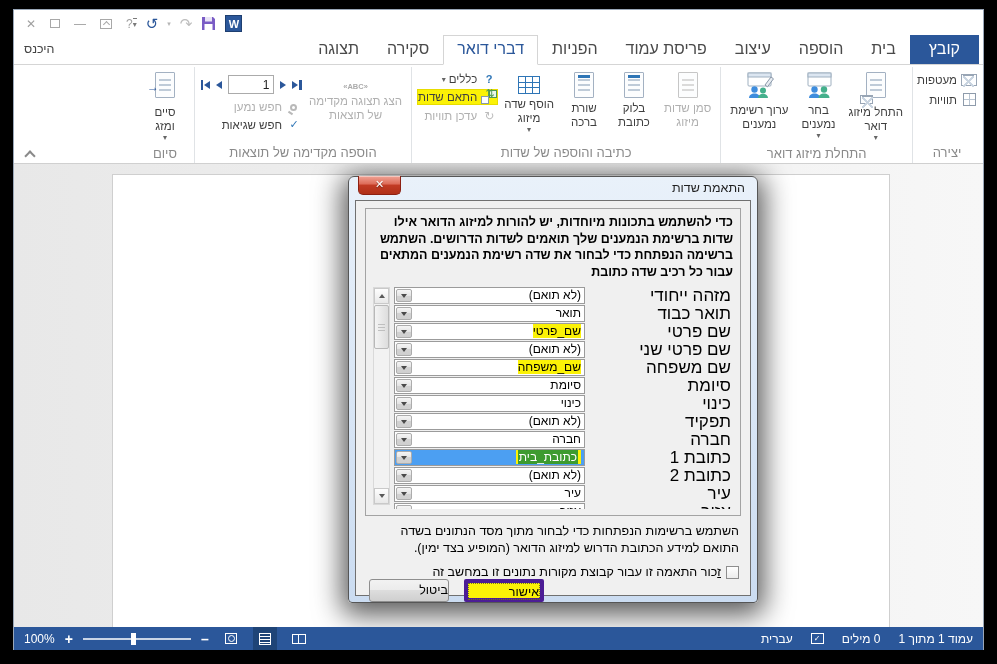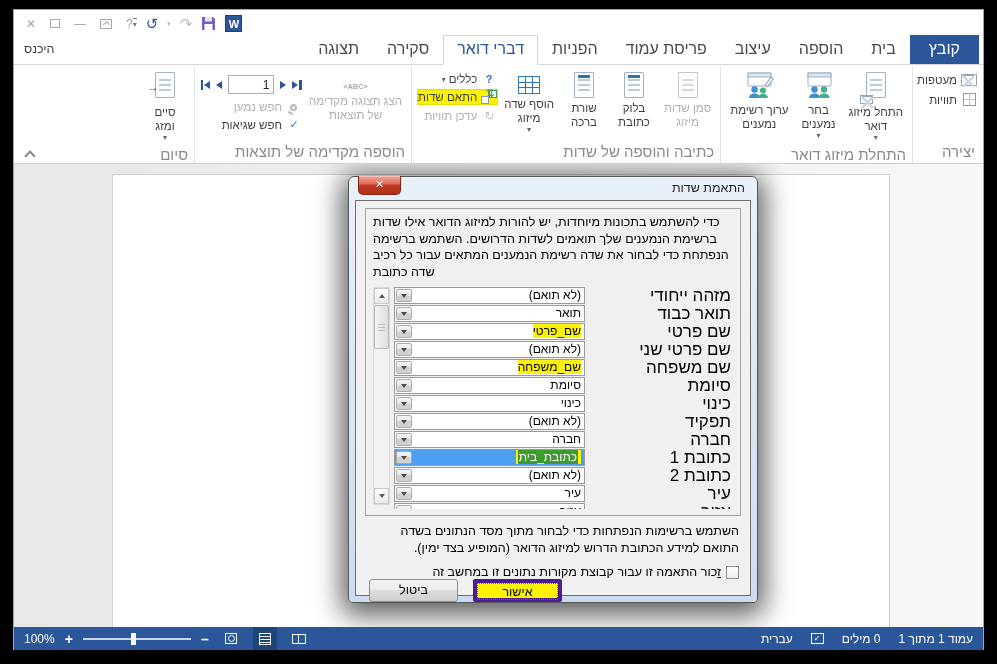--- a/index.html
+++ b/index.html
@@ -30,21 +30,21 @@
   .tab{font-size:16px;color:#4A4A4A;padding:4px 13px 5px;cursor:pointer;border:1px solid transparent;}
   .tab.file{background:#2B579A;color:#FFF;padding:4px 18px 5px;}
   .tab.active{color:#2B579A;background:#FFF;border:1px solid #D5D5D5;border-bottom:1px solid #FFF;margin-bottom:-1px;z-index:2;}
   
   .ribbon{height:100px;background:#FFF;border-top:1px solid #D5D5D5;border-bottom:1px solid #D0D0D0;
     position:relative;display:flex;}
   .rgroups{display:flex;direction:rtl;width:100%;padding:2px 2px 0 26px;}
   .rgroup{display:flex;flex-direction:column;border-left:1px solid #E0E3E6;padding:1px 4px 0;}
   .rgroup:last-child{border-left:none;}
   .rg-content{flex:1;display:flex;align-items:stretch;direction:rtl;}
-  .rg-name{font-size:15px;color:#8A8A8A;padding:2px 2px 3px;white-space:nowrap;}
+  .rg-name{text-align:center;font-size:13px;color:#8A8A8A;padding:2px 2px 3px;white-space:nowrap;}
   .bbtn{display:flex;flex-direction:column;align-items:center;justify-content:flex-start;
     padding:4px 5px 2px;min-width:50px;cursor:pointer;border-radius:2px;}
   .bbtn .blab{font-size:11.5px;color:#3F3F3F;text-align:center;white-space:pre-line;line-height:1.18;margin-top:4px;}
   .bbtn.dis .blab{color:#B0B0B0;}
   .dd::after{content:"▾";font-size:8px;color:#666;display:block;text-align:center;margin-top:0px;}
   .smallcol{display:flex;flex-direction:column;justify-content:flex-start;gap:5px;padding:5px 2px;}
   .sbtn{display:flex;align-items:center;font-size:11.5px;color:#3F3F3F;cursor:pointer;white-space:nowrap;}
   .sbtn .sic{margin-left:4px;display:inline-flex;align-items:center;justify-content:center;width:16px;}
   .sbtn.dis{color:#B0B0B0;}
   .sbtn .sdd{font-size:8px;color:#666;margin-right:3px;}
@@ -104,21 +104,21 @@
     box-shadow:0 6px 28px 6px rgba(0,0,0,0.65);z-index:10;direction:rtl;}
   .dlg-title{position:absolute;top:4px;right:12px;font-size:12.5px;color:#1F1F1F;}
   .dlg-close{position:absolute;top:-1px;left:9px;width:43px;height:19px;border:1px solid #8C2012;
     border-top:none;border-radius:0 0 5px 5px;cursor:pointer;
     background:linear-gradient(#F0A396,#DD6B57 45%,#C23B24 50%,#B03018);
     color:#FFF;font-size:11px;font-weight:bold;text-align:center;line-height:17px;
     text-shadow:0 1px 1px rgba(0,0,0,.4);box-shadow:inset 0 1px 0 rgba(255,255,255,.4);}
   .dlg-body{position:absolute;left:6px;right:6px;top:23px;bottom:6px;background:#F0F0F0;
     border:1px solid #707070;padding:7px 9px 8px;display:flex;flex-direction:column;}
   .dlg-panel{border:1px solid #A3A3A3;padding:5px 7px 0;background:#F0F0F0;}
-  .dlg-desc{font-size:12.5px;color:#000;line-height:1.32;text-align:left;margin-bottom:7px;}
+  .dlg-desc{font-size:12.5px;color:#000;line-height:1.32;text-align:right;margin-bottom:7px;font-weight:bold;}
   .fieldlist{display:flex;direction:rtl;align-items:flex-start;height:222px;overflow:hidden;margin-bottom:6px;}
   .rows{flex:1;}
   .frow{display:flex;align-items:center;height:17px;margin-bottom:1px;direction:rtl;}
   .flabel{width:148px;font-size:17px;color:#000;padding-right:2px;}
   .combo{flex:1;height:17px;border:1px solid #9B9B9B;background:#FFF;display:flex;direction:rtl;align-items:stretch;}
   .cval{flex:1;font-size:12px;color:#000;text-align:right;padding:0 3px;line-height:15px;white-space:nowrap;overflow:hidden;}
   .cval span{display:inline-block;line-height:14px;}
   .frow.hl .cval span{background:#FBF206;}
   .frow.sel .combo{background:#4C9FF2;}
   .frow.sel .cval span{background:#3D9B2F;color:#FFF;border-right:3px solid #FBF206;border-left:2px solid #FBF206;padding:0 1px;}
@@ -136,21 +136,21 @@
   .sthumb{width:15px;height:44px;margin-top:1px;border:1px solid #B8B8B8;border-radius:2px;
     background:linear-gradient(90deg,#F4F4F4,#DDDDDD);position:relative;cursor:pointer;}
   .sthumb::after{content:"";position:absolute;left:3px;right:3px;top:18px;height:7px;
     background:repeating-linear-gradient(#BFBFBF 0 1px,transparent 1px 3px);}
   .dlg-footer{font-size:12.5px;color:#000;line-height:1.32;text-align:right;margin:7px 2px 0;}
   .dlg-check{display:flex;align-items:center;margin:9px 2px 0;direction:rtl;}
   .cb{width:13px;height:13px;border:1px solid #8E8E8E;background:linear-gradient(#FEFEFE,#ECECEC);margin-left:5px;cursor:pointer;}
   .cb-label{font-size:12.5px;color:#000;display:inline-block;}
   .cb-label::first-letter{text-decoration:underline;}
   .dlg-btns{margin-top:auto;display:flex;direction:ltr;gap:15px;padding:0 4px 2px;}
-  .btn{width:89px;height:23px;font-size:12.5px;color:#000;text-align:center;line-height:20px;cursor:pointer;}
+  .btn{width:80px;height:23px;font-size:12.5px;color:#000;text-align:right;line-height:20px;cursor:pointer;}
   .btn.cancel{border:1px solid #8E8E8E;border-radius:3px;
     background:linear-gradient(#F2F2F2,#EBEBEB 50%,#DDDDDD 50%,#CFCFCF);}
   .btn.ok{border:4px solid #4c1d95;background:#FBF206;border-radius:2px;}
   .btn.ok .focusdot{display:block;border:1px dotted #6E6E25;height:17px;line-height:16px;margin:0;}
   
   .statusbar{height:23px;background:#2B579A;color:#FFF;position:relative;font-size:12px;}
   .sb-left{position:absolute;left:10px;top:0;height:100%;display:flex;align-items:center;gap:10px;direction:ltr;}
   .zoomplus,.zoomminus{font-size:14px;font-weight:bold;cursor:pointer;}
   .ztrack{width:108px;height:2px;background:rgba(255,255,255,.75);position:relative;cursor:pointer;}
   .zthumb{position:absolute;left:45%;top:-5px;width:5px;height:12px;background:#FFF;}

